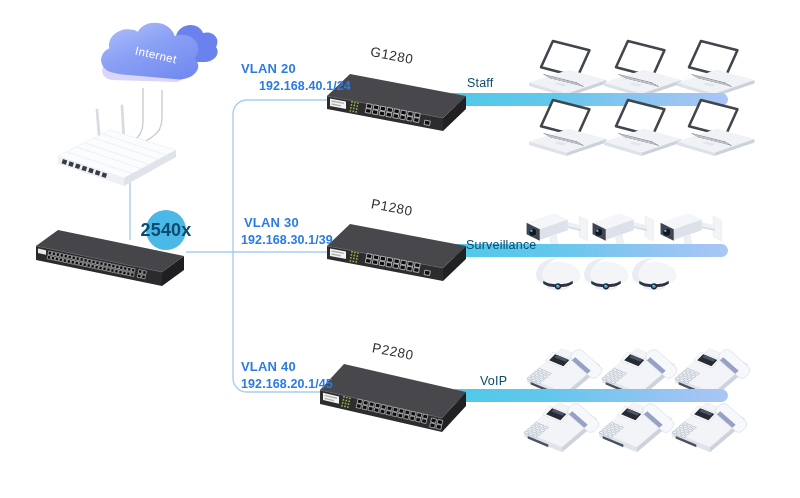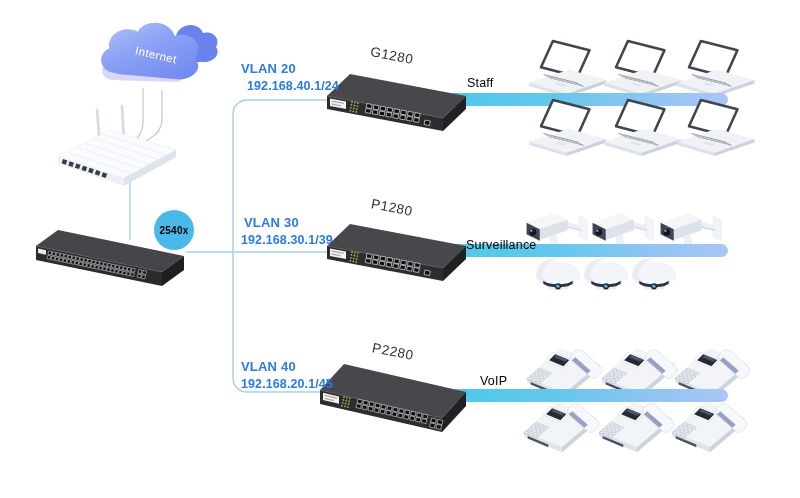--- a/index.html
+++ b/index.html
@@ -5,25 +5,25 @@
   html,body{margin:0;padding:0;background:#fff;}
   #stage{position:relative;width:800px;height:498px;background:#ffffff;overflow:hidden;
          font-family:"Liberation Sans","DejaVu Sans",sans-serif;}
   svg.layer{position:absolute;left:0;top:0;width:800px;height:498px;}
   .dev{position:absolute;}
   .txt{position:absolute;white-space:nowrap;}
   .vlan{color:#2b7be3;font-size:13px;font-weight:600;letter-spacing:.2px;}
   .gw{color:#2b7be3;font-size:12.5px;font-weight:600;letter-spacing:.1px;}
   .model{color:#2f2f33;font-size:13.5px;font-weight:500;letter-spacing:.6px;
          width:64px;text-align:center;transform:rotate(11deg);}
-  .group{color:#000000;font-size:12.5px;letter-spacing:.2px;}
+  .group{color:#0c4a6e;font-size:12.5px;letter-spacing:.2px;}
   .band{position:absolute;height:13px;border-radius:0 8px 8px 0;
         background:linear-gradient(90deg,#4fc9e9 0%,#62c7ec 35%,#93c4f2 75%,#aac6f6 100%);}
-  #badge{position:absolute;left:154px;top:210px;width:40px;height:40px;border-radius:50%;
-         background:#4bb9e7;color:#000000;font-size:10px;font-weight:bold;
+  #badge{position:absolute;left:146px;top:210px;width:40px;height:40px;border-radius:50%;
+         background:#4bb9e7;color:#0c4a6e;font-size:18px;font-weight:bold;
          display:flex;align-items:center;justify-content:center;letter-spacing:.2px;}
   #internet-label{position:absolute;left:121px;top:49px;width:70px;text-align:center;
          color:#fff;font-size:11.5px;letter-spacing:.4px;transform:rotate(13deg);}
 </style>
 </head>
 <body>
 
 <svg width="0" height="0" style="position:absolute" aria-hidden="true">
 <defs>
   <linearGradient id="cloudG" x1="0" y1="0" x2="1" y2="1">
@@ -330,21 +330,21 @@
     </svg>
   <svg class="dev" style="left:672px;top:97px;width:85px;height:62px">
       <use href="#sym-laptop"></use>
     </svg>
   <svg class="dev" style="left:319px;top:70px;width:150px;height:68px">
       <use href="#sym-switch16"></use>
     </svg>
   <div class="txt model" style="left:360px;top:48px">G1280</div>
   <div class="txt group" style="left:467px;top:76px">Staff</div>
   <div class="txt vlan" style="left:241px;top:61px">VLAN 20</div>
-  <div class="txt gw" style="left:247px;top:79px">192.168.40.1/24</div>
+  <div class="txt gw" style="left:259px;top:79px">192.168.40.1/24</div>
 
   <svg class="dev" style="left:520px;top:203px;width:74px;height:51px">
       <use href="#sym-bullet-cam"></use>
     </svg>
   <svg class="dev" style="left:586px;top:203px;width:74px;height:51px">
       <use href="#sym-bullet-cam"></use>
     </svg>
   <svg class="dev" style="left:654px;top:203px;width:74px;height:51px">
       <use href="#sym-bullet-cam"></use>
     </svg>

